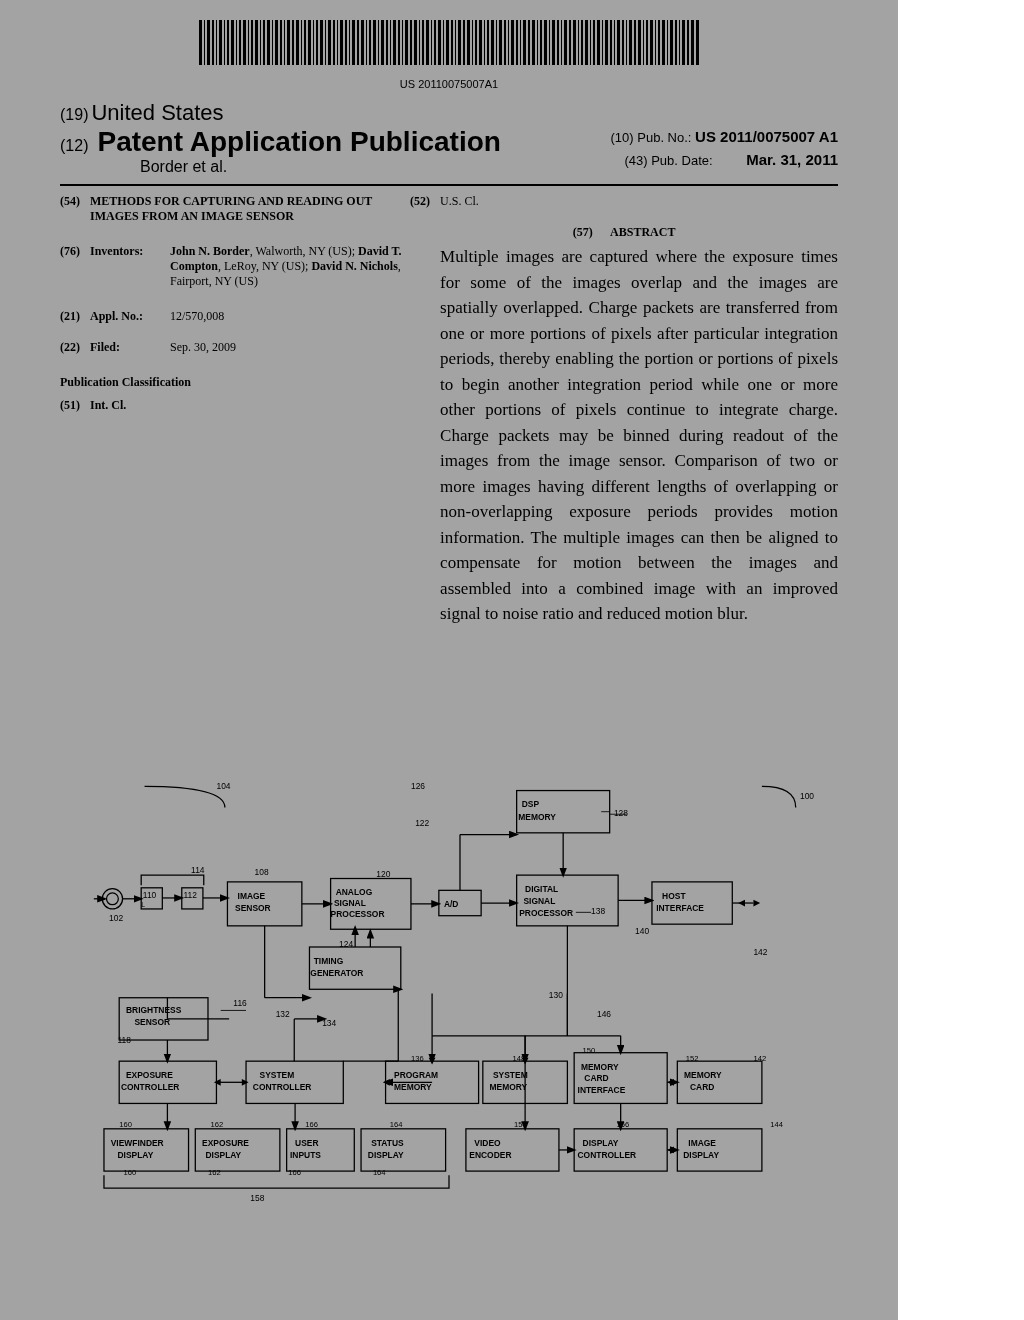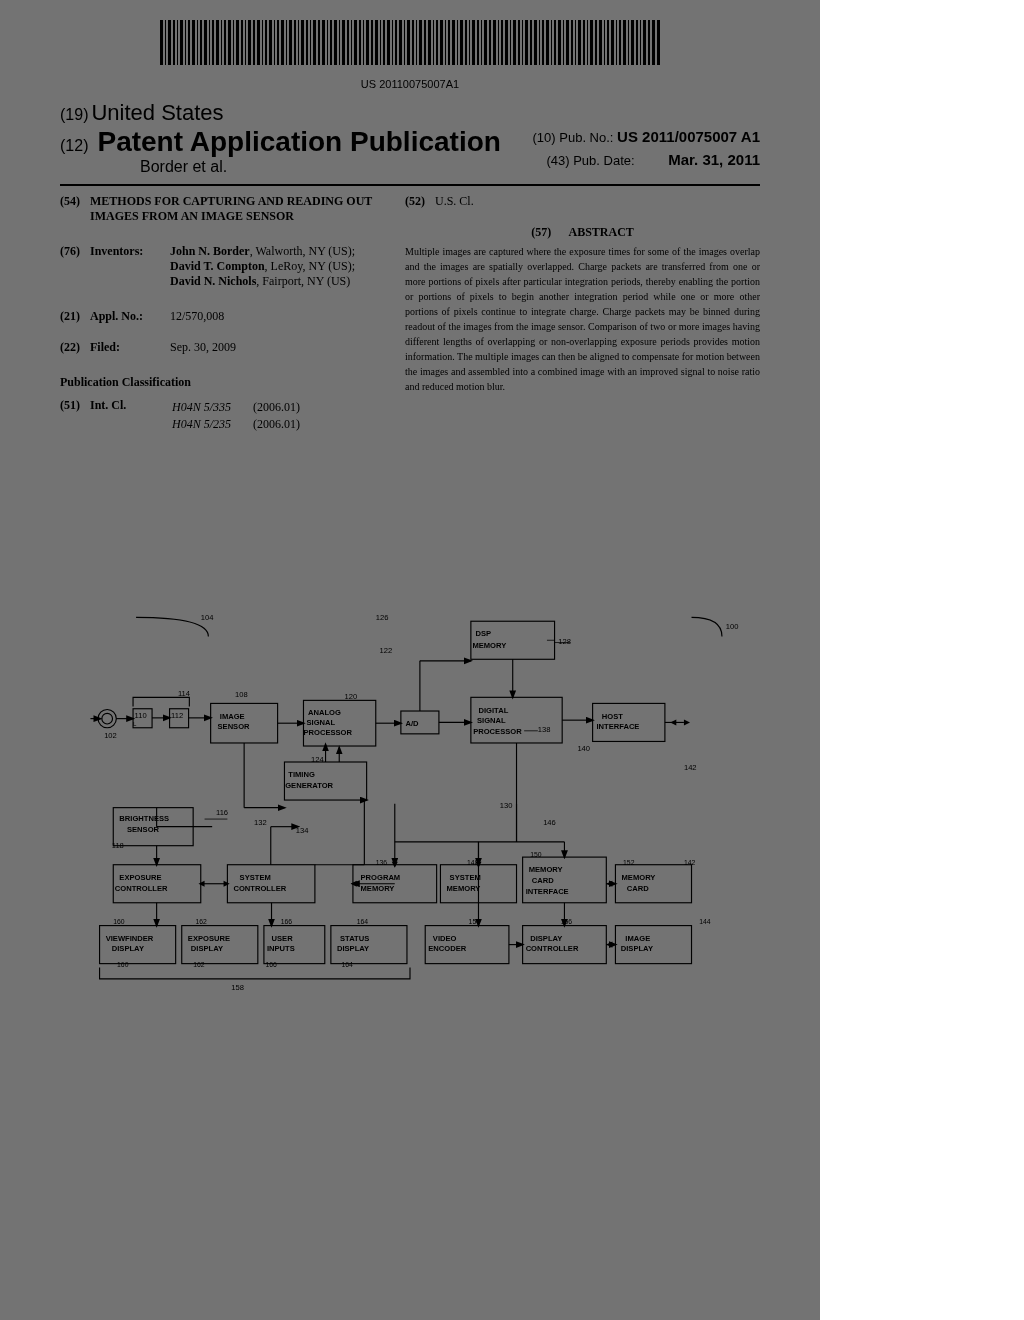--- a/index.html
+++ b/index.html
@@ -5,24 +5,24 @@
     * { margin: 0; padding: 0; box-sizing: border-box; }
     body {
       background: #fff;
       font-family: 'Times New Roman', Times, serif;
       font-size: 12px;
       color: #000;
       width: 1024px;
       min-height: 1320px;
     }
     .page {
-      width: 820px;
+      width: 898px;
       min-height: 1320px;
       padding: 20px 60px;
-      background: #737373;
+      background: #a3a3a3;
     }
     .barcode-area {
       text-align: center;
       margin-bottom: 4px;
     }
     .barcode-svg {
       display: inline-block;
     }
     .patent-number-top {
       text-align: center;
@@ -45,21 +45,20 @@
       font-size: 13px;
       padding-top: 28px;
     }
     .divider {
       border: none;
       border-top: 2px solid #000;
       margin: 8px 0;
     }
     .two-col {
       display: flex;
-      gap: 30px;
     }
     .col-left {
       flex: 0 0 45%;
     }
     .col-right {
       flex: 1;
     }
     .section-row {
       display: flex;
       margin-bottom: 8px;
@@ -79,23 +78,24 @@
       flex: 1;
     }
     .bold { font-weight: bold; }
     .abstract-title {
       font-weight: bold;
       text-align: center;
       margin-bottom: 4px;
       font-size: 12px;
     }
     .abstract-text {
-      font-size: 10px;
+      font-size: 17px;
       text-align: justify;
       line-height: 1.5;
+      margin-left: 30px;
     }
     .diagram-area {
       margin-top: 20px;
       position: relative;
       width: 100%;
       height: 600px;
     }
     svg.diagram {
       width: 100%;
       height: 600px;
@@ -305,34 +305,20 @@
         <span class="section-content">Sep. 30, 2009</span>
       </div>
 
       <div style="height:12px;"></div>
 
       <div style="font-weight:bold; font-size:12px; margin-bottom:8px;">Publication Classification</div>
 
       <div class="section-row">
         <span class="section-num">(51)</span>
         <span class="section-label">Int. Cl.</span>
-        <span class="section-content">
-          <table class="int-cl-table">
-            <tbody>
-                <tr>
-              <td style="font-style:italic;">H04N 5/335</td>
-              <td>(2006.01)</td>
-            </tr>
-            <tr>
-              <td style="font-style:italic;">H04N 5/235</td>
-              <td>(2006.01)</td>
-            </tr>
-          </tbody>
-            </table>
-        </span>
       </div>
 
     </div>
 
     <div class="col-right">
 
       <div class="section-row" style="margin-bottom:16px;">
         <span class="section-num">(52)</span>
         <span style="min-width:60px; flex-shrink:0;">U.S. Cl.</span>
       </div>

